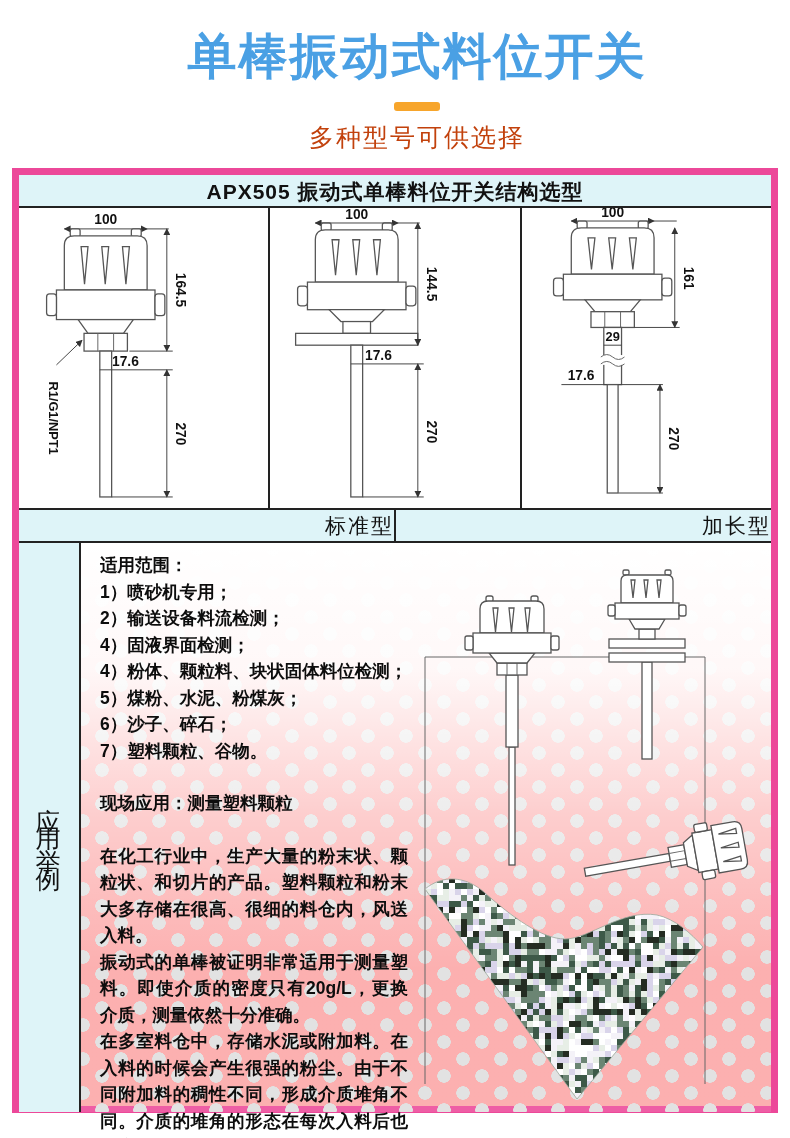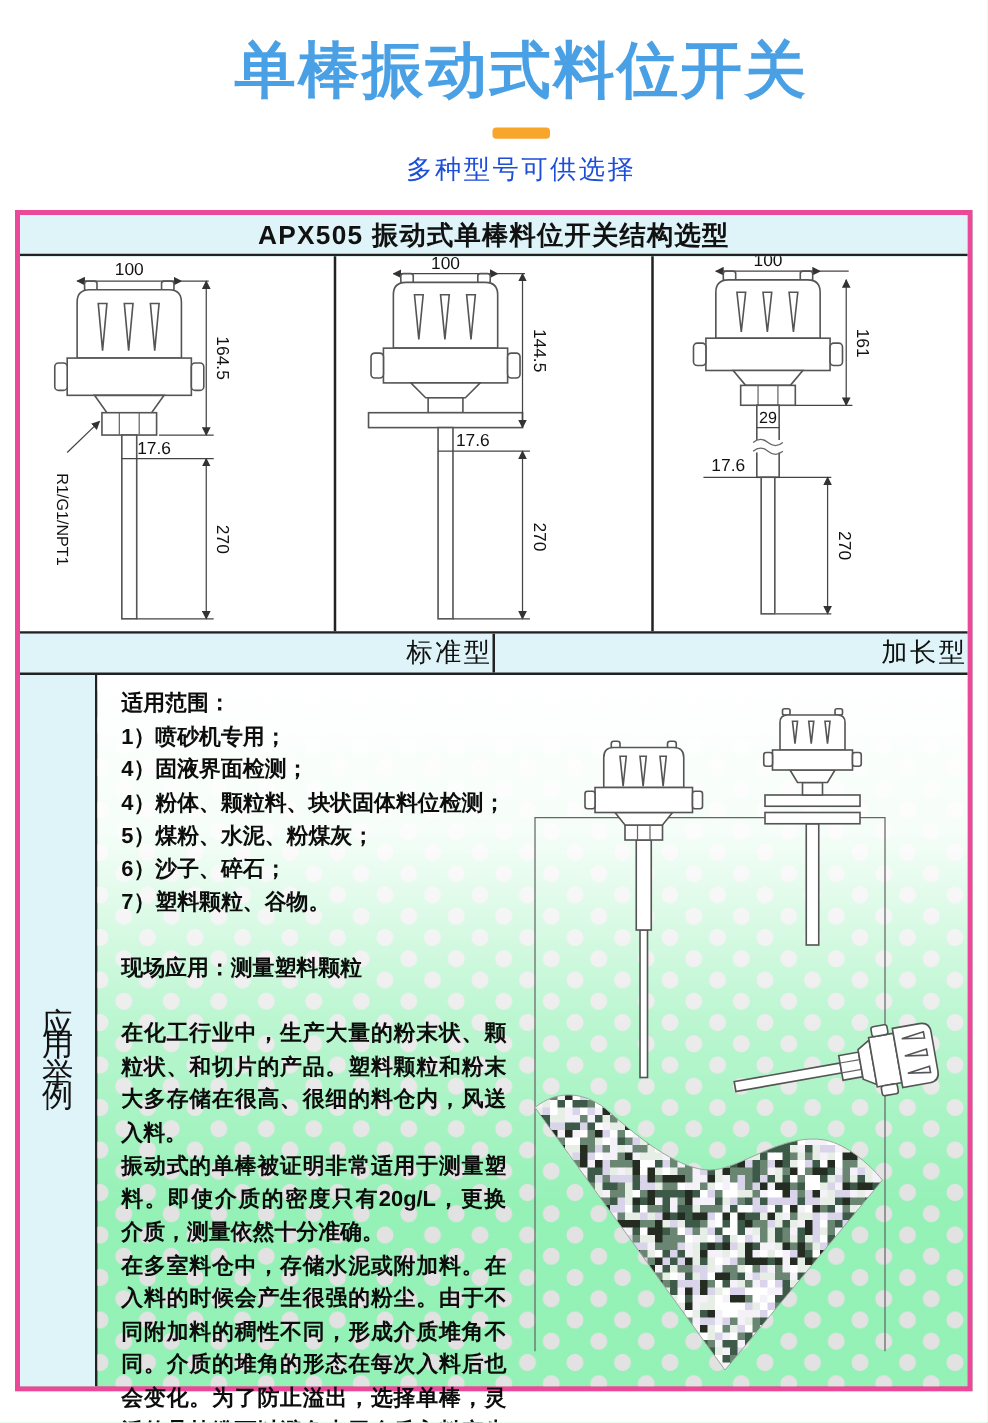--- a/index.html
+++ b/index.html
@@ -2,27 +2,27 @@
 <html><head>
 <meta charset="utf-8">
 <style>
   * { margin:0; padding:0; box-sizing:border-box; }
   html,body { background:#fff; }
   body { font-family:"Liberation Sans","DejaVu Sans",sans-serif; color:#111; }
   .page { position:relative; width:790px; height:1138px; background:#fff; overflow:hidden; margin:0 auto;padding-left:44px; }
 
   .main-title { text-align:center; padding-top:24px; font-size:49px; font-weight:700; letter-spacing:2px; color:#4aa0e4; }
   .accent-dash { width:46px; height:9px; border-radius:3px; background:#f7a52b; margin:12px auto 10px auto; }
-  .subtitle { text-align:center; font-size:21px; color:#1d4ed8; letter-spacing:2px; }
-
-  .spec-table { position:absolute; left:12px; top:168px; width:766px; height:945px; border:4px solid #ec4899; background:#86efac; }
+  .subtitle { text-align:center; font-size:25px; color:#c2410c; letter-spacing:2px; }
+
+  .spec-table { position:absolute; left:12px; top:168px; width:766px; height:945px; border:7px solid #ec4899; background:#fca5a5; }
   .table-header { height:33px; line-height:33px; background:#def4f8; border-bottom:2px solid #222; text-align:center; font-size:21px; font-weight:700; letter-spacing:1px; }
 
   .drawings-row { display:flex; height:302px; border-bottom:2px solid #222; background:#fff; }
-  .drawing-cell { flex:1; position:relative; border-right:2px solid #222; }
+  .drawing-cell { flex:1; position:relative; border-right:2px solid #222;font-weight:bold; }
   .drawing-cell:last-child { border-right:none; }
 
   .type-row { display:flex; height:33px; border-bottom:2px solid #222; background:#def4f8; }
   .type-cell { flex:1; border-right:2px solid #222; text-align:right; line-height:31px; font-size:21px; letter-spacing:2px; }
   .type-cell:last-child { border-right:none; }
 
   .app-row { display:flex; height:569px; }
   .app-side { width:62px; border-right:2px solid #222; background:#def4f8; display:flex; align-items:center; justify-content:center; }
   .app-side-label { writing-mode:vertical-lr; font-size:25px; letter-spacing:20px; color:#111; }
   .app-content { flex:1; position:relative; background:
@@ -193,20 +193,21 @@
     <div class="app-row">
       <div class="app-side">
         <div class="app-side-label">应用举例</div>
       </div>
 
       <div class="app-content">
 
         <div class="app-text">
           <div>适用范围：</div>
           <div class="scope-item">1）喷砂机专用；</div>
+          <div class="scope-item">2）输送设备料流检测；</div>
           <div class="scope-item">4）固液界面检测；</div>
           <div class="scope-item">4）粉体、颗粒料、块状固体料位检测；</div>
           <div class="scope-item">5）煤粉、水泥、粉煤灰；</div>
           <div class="scope-item">6）沙子、碎石；</div>
           <div class="scope-item">7）塑料颗粒、谷物。</div>
           <div class="gap"></div>
           <div>现场应用：测量塑料颗粒</div>
           <div class="gap"></div>
           <div class="para">在化工行业中，生产大量的粉末状、颗粒状、和切片的产品。塑料颗粒和粉末大多存储在很高、很细的料仓内，风送入料。</div>
           <div class="para">振动式的单棒被证明非常适用于测量塑料。即使介质的密度只有20g/L，更换介质，测量依然十分准确。</div>

